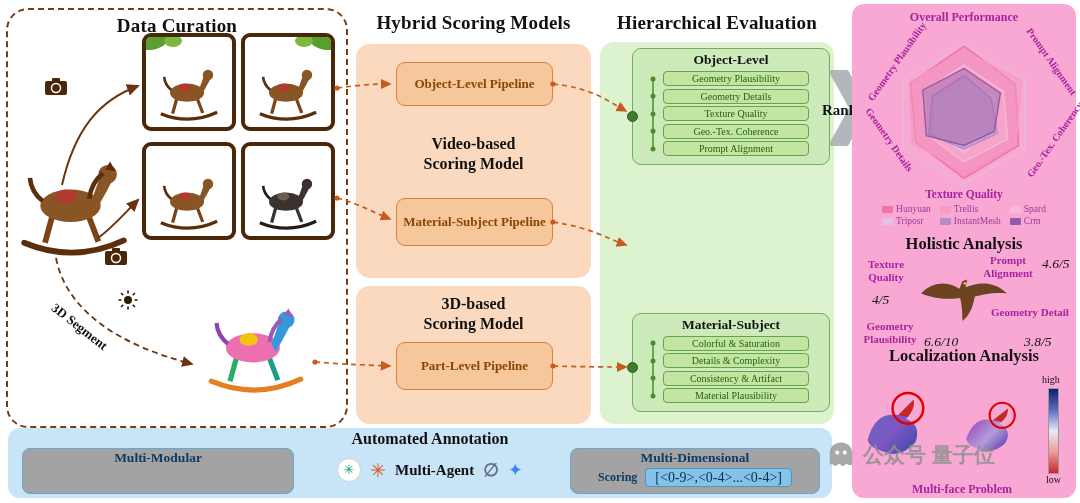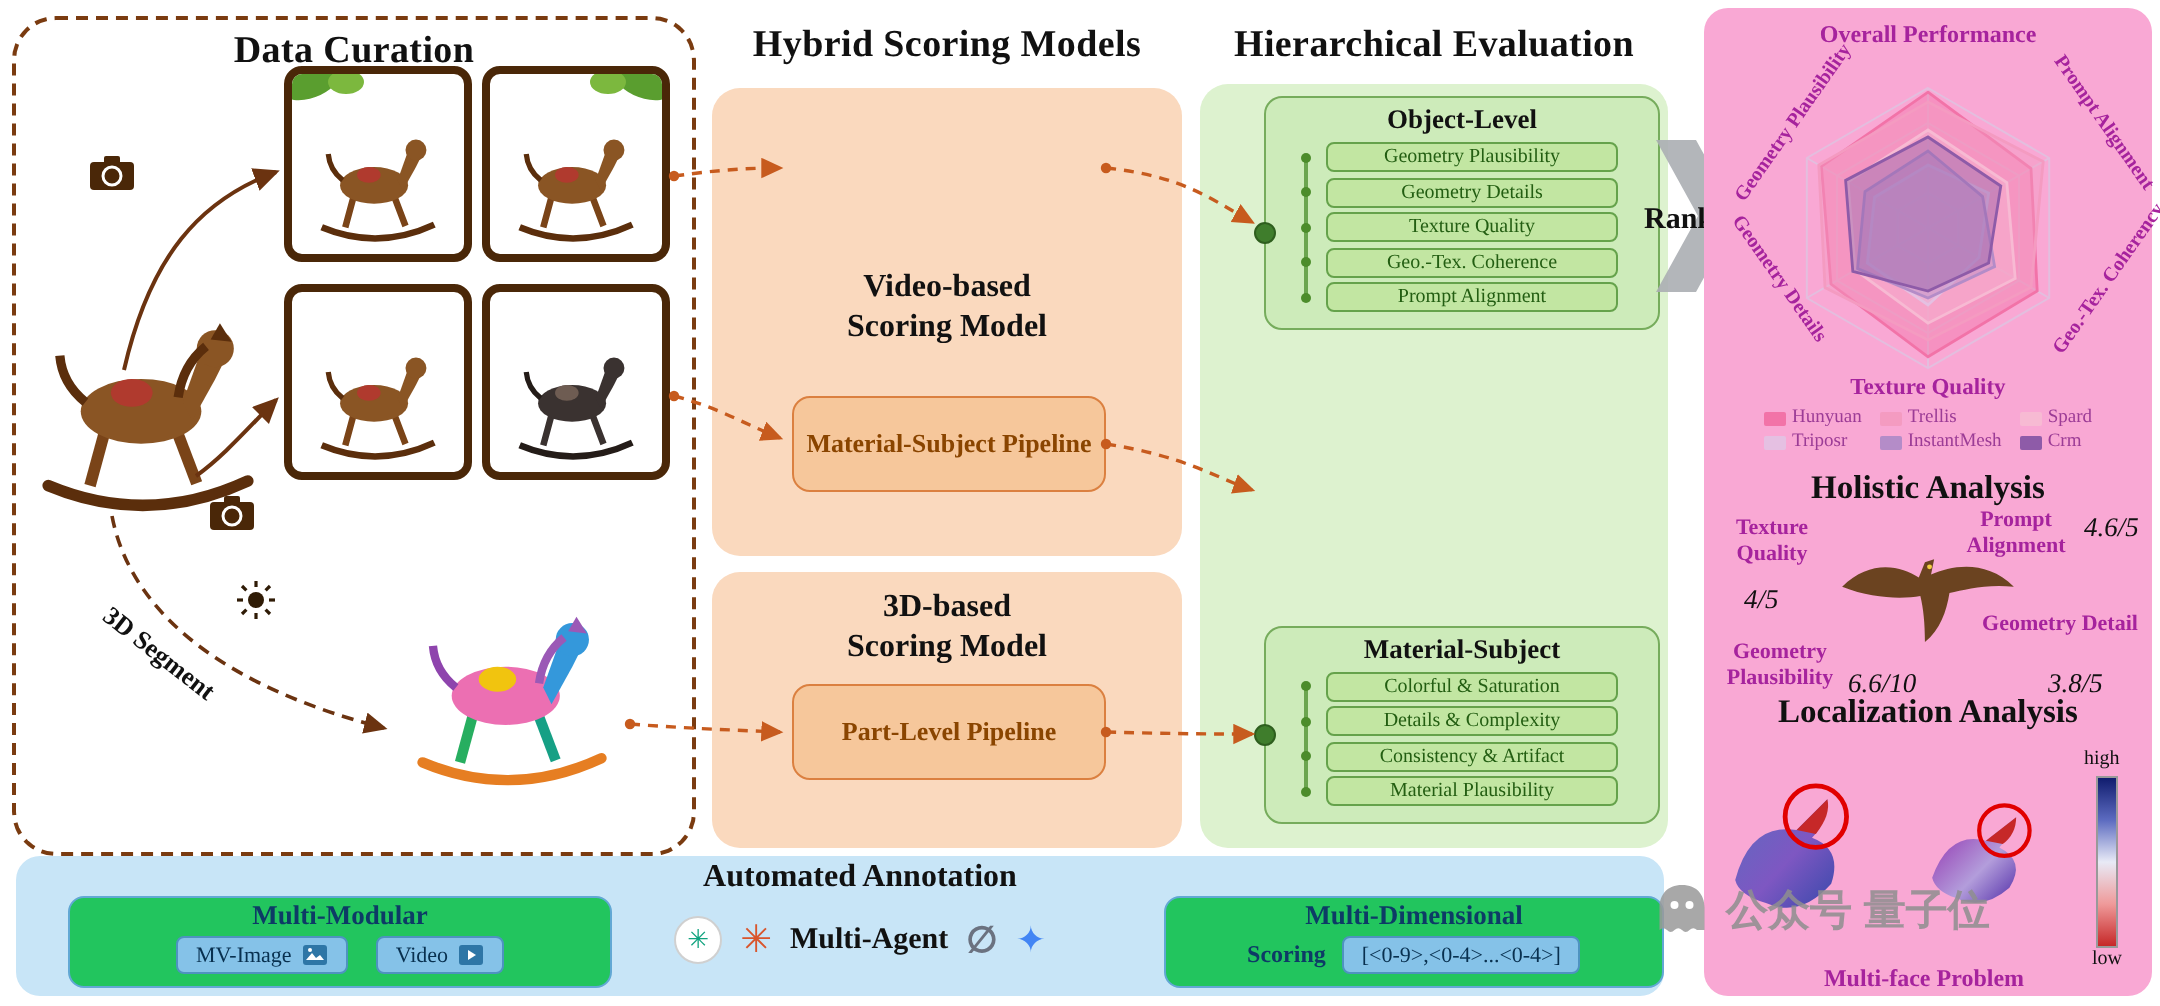--- a/index.html
+++ b/index.html
@@ -47,21 +47,21 @@
   .sw{display:inline-block;width:11px;height:7px;border-radius:1px;}
   .h-title{font-weight:bold;font-size:16.5px;text-align:center;color:#111;}
   .met-lab{position:absolute;font-size:11px;line-height:1.15;text-align:center;color:#a6239d;font-weight:bold;}
   .met-val{position:absolute;font-size:13.5px;font-style:italic;color:#111;}
   .colorbar{position:absolute;left:196px;top:384px;width:9px;height:84px;border:.5px solid #999;
             background:linear-gradient(#101c6e,#5c6bc0,#e8eaf6,#ef9a9a,#c62828);}
   .cb-lab{position:absolute;font-size:10px;color:#111;}
 
   
   .bluebar{left:8px;top:428px;width:824px;height:70px;background:#c8e5f7;border-radius:12px;}
-  .blue-box{position:absolute;background:#22c55e;border:1.5px solid #62a8d4;border-radius:8px;margin-left:12px;}
+  .blue-box{position:absolute;background:#a3a3a3;border:1.5px solid #62a8d4;border-radius:8px;}
   .blue-title{font-weight:bold;font-size:13.5px;text-align:center;color:#0d3b66;margin-top:1px;}
   .chiprow{display:flex;justify-content:center;gap:14px;margin-top:2px;}
   .chip{display:flex;align-items:center;gap:5px;background:#85c2e8;border:1px solid #4e93c0;border-radius:4px;
         padding:0 9px;font-size:11px;color:#08304f;height:17px;}
   .agent-row{display:flex;align-items:center;justify-content:center;gap:9px;}
   .round-badge{display:inline-flex;align-items:center;justify-content:center;width:22px;height:22px;
         border-radius:50%;background:#fff;border:1px solid #d0d0d0;color:#10a37f;font-size:13px;}
 
   .watermark{left:826px;top:440px;display:flex;align-items:center;gap:7px;z-index:60;opacity:.85;
         font-family:"Liberation Sans",sans-serif;font-weight:bold;font-size:21px;color:#8f8f8f;}
@@ -179,20 +179,21 @@
     <path d="M28 44 Q18 36 17 24" stroke="#8e44ad" stroke-width="4" fill="none"></path>
     <ellipse cx="48" cy="40" rx="9" ry="6" fill="#f1c40f"></ellipse>
   </svg>
 
   <div class="abs seg-label" style="left:58px;top:300px;">3D Segment</div>
 
   <div class="abs sec-title" style="left:352px;top:12px;width:243px;">Hybrid Scoring Models</div>
   <div class="abs peach" style="left:356px;top:44px;width:235px;height:234px;"></div>
   <div class="abs peach" style="left:356px;top:286px;width:235px;height:138px;"></div>
 
+  <div class="abs pipe" style="left:396px;top:62px;width:155px;height:42px;">Object-Level Pipeline</div>
 
   <div class="abs model-label" style="left:396px;top:134px;width:155px;">
     <div>Video-based</div>
     <div>Scoring Model</div>
   </div>
 
   <div class="abs pipe" style="left:396px;top:198px;width:155px;height:46px;">Material-Subject Pipeline</div>
 
   <div class="abs model-label" style="left:396px;top:294px;width:155px;">
     <div>3D-based</div>
@@ -335,52 +336,35 @@
     <div class="cb-lab" style="left:194px;top:470px;">low</div>
 
     <div class="mag" style="position:absolute;top:478px;left:20px;width:180px;text-align:center;font-size:12px;">Multi-face Problem</div>
   </div>
 
   <div class="abs bluebar"></div>
   <div class="abs" style="left:300px;top:430px;width:260px;text-align:center;font-weight:bold;font-size:16px;">Automated Annotation</div>
 
   <div class="blue-box" style="left:22px;top:448px;width:270px;height:44px;">
     <div class="blue-title">Multi-Modular</div>
-    <div class="chiprow">
-      <span class="chip">
-        <span>MV-Image</span>
-        <svg width="13" height="11" viewBox="0 0 13 11">
-          <rect x="0.5" y="0.5" width="12" height="10" rx="1.5" fill="#2e76a6"></rect>
-          <path d="M2 8 L5 4.5 L7 7 L9 5.5 L11 8 Z" fill="#fff"></path>
-            <circle cx="4" cy="3" r="1" fill="#fff"></circle>
-          </svg>
-      </span>
-      <span class="chip">
-        <span>Video</span>
-        <svg width="13" height="11" viewBox="0 0 13 11">
-          <rect x="0.5" y="0.5" width="12" height="10" rx="1.5" fill="#2e76a6"></rect>
-          <path d="M5 3 L9 5.5 L5 8 Z" fill="#fff"></path>
-          </svg>
-      </span>
-    </div>
   </div>
 
   <div class="abs agent-row" style="left:302px;top:452px;width:256px;height:36px;">
     <span class="round-badge">✳</span>
     <span style="color:#d9552c;font-size:19px;">✳</span>
     <span style="font-weight:bold;font-size:15px;">Multi-Agent</span>
     <span style="color:#6b7280;font-size:18px;font-weight:bold;">∅</span>
     <span style="color:#4285f4;font-size:18px;">✦</span>
   </div>
 
   <div class="blue-box" style="left:570px;top:448px;width:248px;height:44px;">
     <div class="blue-title">Multi-Dimensional</div>
     <div style="display:flex;justify-content:center;align-items:center;gap:8px;margin-top:2px;">
       <span style="font-weight:bold;font-size:12px;color:#0d3b66;">Scoring</span>
-      <span class="chip" style="font-size:11px;">[&lt;0-9&gt;,&lt;0-4&gt;...&lt;0-4&gt;]</span>
+      <span class="chip" style="font-size:14px;">[&lt;0-9&gt;,&lt;0-4&gt;...&lt;0-4&gt;]</span>
     </div>
   </div>
 
   <svg class="abs" style="left:0;top:0;z-index:40;pointer-events:none;" width="1080" height="503">
     <defs>
       <marker id="ah-o" markerWidth="8" markerHeight="8" refX="5.5" refY="3" orient="auto">
         <path d="M0,0 L6.5,3 L0,6 Z" fill="#c75b1e"></path>
         </marker>
       <marker id="ah-b" markerWidth="8" markerHeight="8" refX="5.5" refY="3" orient="auto">
         <path d="M0,0 L6.5,3 L0,6 Z" fill="#6b3310"></path>

